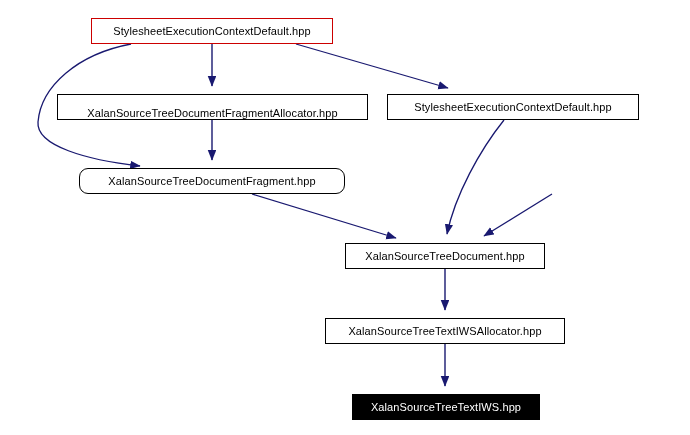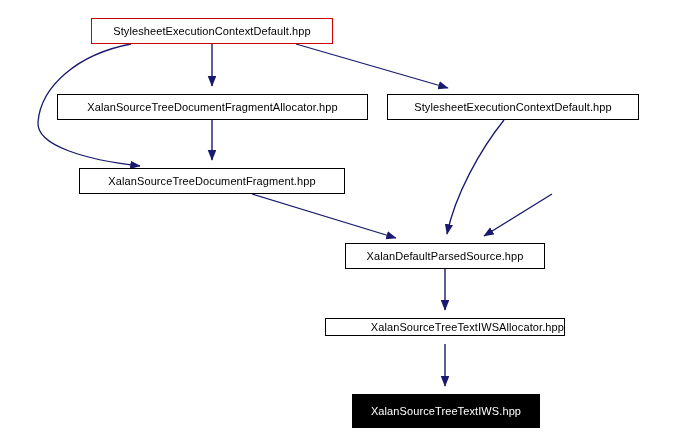--- a/index.html
+++ b/index.html
@@ -75,38 +75,38 @@
 
     <path d="M445,269 L445,310" fill="none" stroke="#191970" stroke-width="1.4" marker-end="url(#arrowhead)"></path>
 
     <path d="M445,344 L445,386" fill="none" stroke="#191970" stroke-width="1.4" marker-end="url(#arrowhead)"></path>
   </svg>
 
   <div class="node highlight" style="left: 91px; top: 18px; width: 242px; height: 26px; border-color: rgb(204, 0, 0);">
     <span>StylesheetExecutionContextDefault.hpp</span>
   </div>
 
-  <div class="node" style="left: 57px; top: 94px; width: 311px; height: 26px;">
+  <div class="node" style="left: 57px; top: 94px; width: 311px; height: 26px; align-items: flex-end;">
     <span>XalanSourceTreeDocumentFragmentAllocator.hpp</span>
   </div>
 
   <div class="node" style="left: 387px; top: 94px; width: 252px; height: 26px;">
     <span>StylesheetExecutionContextDefault.hpp</span>
   </div>
 
-  <div class="node" style="left: 79px; top: 168px; width: 266px; height: 26px;">
+  <div class="node" style="left: 79px; top: 168px; width: 266px; height: 26px; border-radius: 9px;">
     <span>XalanSourceTreeDocumentFragment.hpp</span>
   </div>
 
 
   <div class="node" style="left: 345px; top: 243px; width: 200px; height: 26px;">
-    <span>XalanDefaultParsedSource.hpp</span>
+    <span>XalanSourceTreeDocument.hpp</span>
   </div>
 
-  <div class="node" style="left: 325px; top: 318px; width: 240px; height: 18px; justify-content: flex-end;">
+  <div class="node" style="left: 325px; top: 318px; width: 240px; height: 26px;">
     <span>XalanSourceTreeTextIWSAllocator.hpp</span>
   </div>
 
-  <div class="node current" style="left: 352px; top: 394px; width: 188px; height: 34px; background: rgb(0, 0, 0); color: rgb(255, 255, 255);">
+  <div class="node current" style="left: 352px; top: 394px; width: 188px; height: 26px; background: rgb(0, 0, 0); color: rgb(255, 255, 255);">
     <span>XalanSourceTreeTextIWS.hpp</span>
   </div>
 
 </div>
 
 </body></html>

